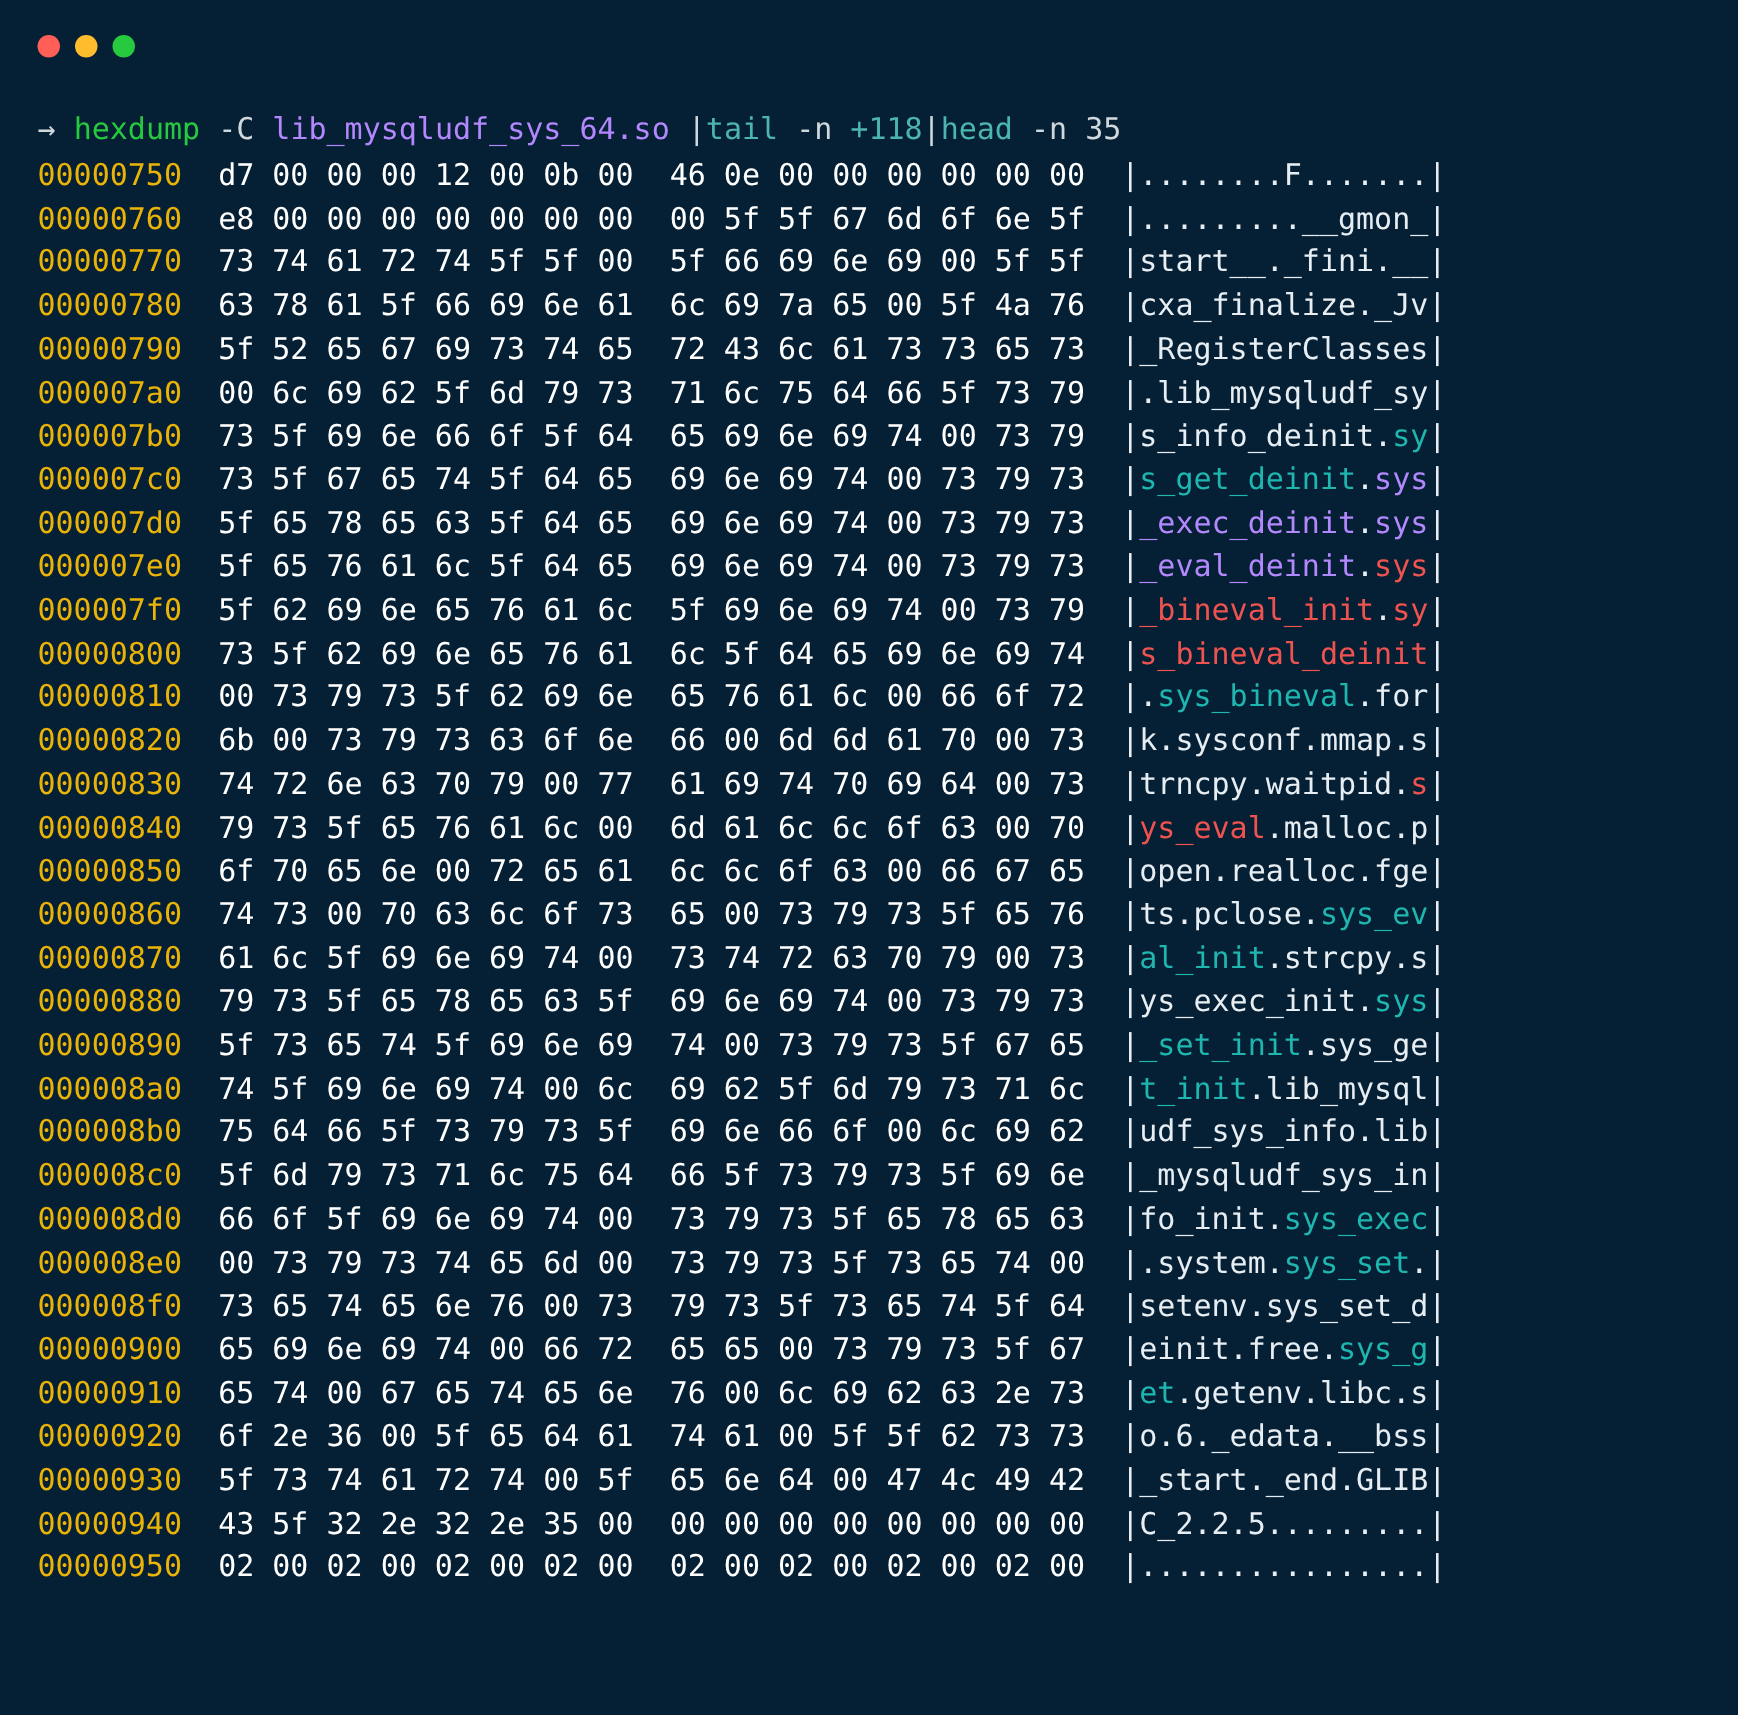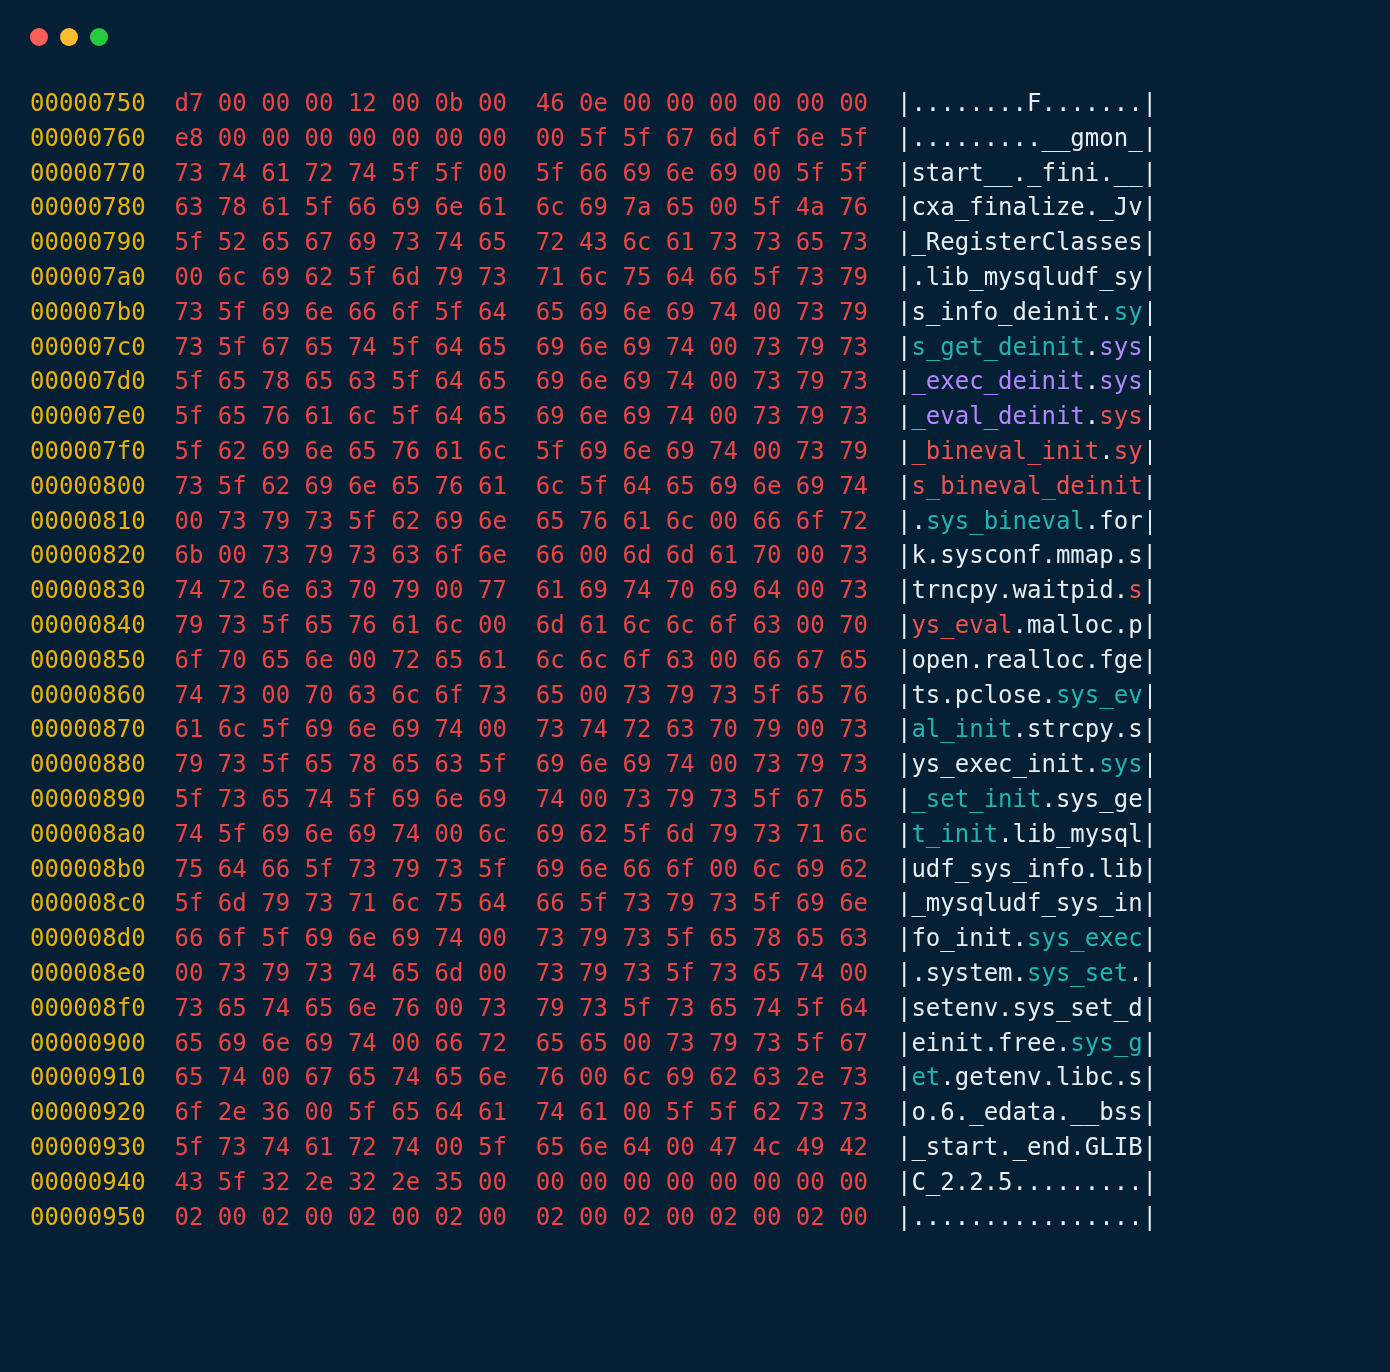--- a/index.html
+++ b/index.html
@@ -11,32 +11,33 @@
   .dot.green{background:#27c93f;}
   .cmd{white-space:pre;margin-bottom:2px;}
   .arrow{color:#cfd8dc;}
   .exe{color:#27c93f;}
   .opt{color:#cfd8dc;}
   .file{color:#b388ff;}
   .pipecmd{color:#4db6ac;}
   .num{color:#4db6ac;}
   .out{white-space:pre;}
   .addr{color:#eab308;}
-  .hex{color:#ef4444;text-align:center;}
+  .hex{color:#ffffff;text-align:center;}
   .asc{color:#e6edf3;}
   .sg{color:#1fb6b0;}  
   .sp{color:#b388ff;}  
   .sr{color:#ef5350;}  
 </style>
 </head>
 <body>
 <div class="window">
 
 <div class="traffic">
   <div class="dot red"></div>
   <div class="dot yellow"></div>
   <div class="dot green"></div>
 </div>
 
+<div class="cmd"><span class="arrow">→</span> <span class="exe">hexdump</span> <span class="opt">-C</span> <span class="file">lib_mysqludf_sys_64.so</span> <span class="opt">|</span><span class="pipecmd">tail</span> <span class="opt">-n</span> <span class="num">+118</span><span class="opt">|</span><span class="pipecmd">head</span> <span class="opt">-n</span> <span class="opt">35</span></div>
 
 <div id="output" class="out"><div><span class="addr">00000750</span>  <span class="hex">d7 00 00 00 12 00 0b 00  46 0e 00 00 00 00 00 00</span>  <span class="asc"><span>|........F.......|</span></span></div><div><span class="addr">00000760</span>  <span class="hex">e8 00 00 00 00 00 00 00  00 5f 5f 67 6d 6f 6e 5f</span>  <span class="asc"><span>|.........__gmon_|</span></span></div><div><span class="addr">00000770</span>  <span class="hex">73 74 61 72 74 5f 5f 00  5f 66 69 6e 69 00 5f 5f</span>  <span class="asc"><span>|start__._fini.__|</span></span></div><div><span class="addr">00000780</span>  <span class="hex">63 78 61 5f 66 69 6e 61  6c 69 7a 65 00 5f 4a 76</span>  <span class="asc"><span>|cxa_finalize._Jv|</span></span></div><div><span class="addr">00000790</span>  <span class="hex">5f 52 65 67 69 73 74 65  72 43 6c 61 73 73 65 73</span>  <span class="asc"><span>|_RegisterClasses|</span></span></div><div><span class="addr">000007a0</span>  <span class="hex">00 6c 69 62 5f 6d 79 73  71 6c 75 64 66 5f 73 79</span>  <span class="asc"><span>|.lib_mysqludf_sy|</span></span></div><div><span class="addr">000007b0</span>  <span class="hex">73 5f 69 6e 66 6f 5f 64  65 69 6e 69 74 00 73 79</span>  <span class="asc"><span>|s_info_deinit.</span><span class="sg">sy</span><span>|</span></span></div><div><span class="addr">000007c0</span>  <span class="hex">73 5f 67 65 74 5f 64 65  69 6e 69 74 00 73 79 73</span>  <span class="asc"><span>|</span><span class="sg">s_get_deinit</span><span>.</span><span class="sp">sys</span><span>|</span></span></div><div><span class="addr">000007d0</span>  <span class="hex">5f 65 78 65 63 5f 64 65  69 6e 69 74 00 73 79 73</span>  <span class="asc"><span>|</span><span class="sp">_exec_deinit</span><span>.</span><span class="sp">sys</span><span>|</span></span></div><div><span class="addr">000007e0</span>  <span class="hex">5f 65 76 61 6c 5f 64 65  69 6e 69 74 00 73 79 73</span>  <span class="asc"><span>|</span><span class="sp">_eval_deinit</span><span>.</span><span class="sr">sys</span><span>|</span></span></div><div><span class="addr">000007f0</span>  <span class="hex">5f 62 69 6e 65 76 61 6c  5f 69 6e 69 74 00 73 79</span>  <span class="asc"><span>|</span><span class="sr">_bineval_init</span><span>.</span><span class="sr">sy</span><span>|</span></span></div><div><span class="addr">00000800</span>  <span class="hex">73 5f 62 69 6e 65 76 61  6c 5f 64 65 69 6e 69 74</span>  <span class="asc"><span>|</span><span class="sr">s_bineval_deinit</span><span>|</span></span></div><div><span class="addr">00000810</span>  <span class="hex">00 73 79 73 5f 62 69 6e  65 76 61 6c 00 66 6f 72</span>  <span class="asc"><span>|.</span><span class="sg">sys_bineval</span><span>.for|</span></span></div><div><span class="addr">00000820</span>  <span class="hex">6b 00 73 79 73 63 6f 6e  66 00 6d 6d 61 70 00 73</span>  <span class="asc"><span>|k.sysconf.mmap.s|</span></span></div><div><span class="addr">00000830</span>  <span class="hex">74 72 6e 63 70 79 00 77  61 69 74 70 69 64 00 73</span>  <span class="asc"><span>|trncpy.waitpid.</span><span class="sr">s</span><span>|</span></span></div><div><span class="addr">00000840</span>  <span class="hex">79 73 5f 65 76 61 6c 00  6d 61 6c 6c 6f 63 00 70</span>  <span class="asc"><span>|</span><span class="sr">ys_eval</span><span>.malloc.p|</span></span></div><div><span class="addr">00000850</span>  <span class="hex">6f 70 65 6e 00 72 65 61  6c 6c 6f 63 00 66 67 65</span>  <span class="asc"><span>|open.realloc.fge|</span></span></div><div><span class="addr">00000860</span>  <span class="hex">74 73 00 70 63 6c 6f 73  65 00 73 79 73 5f 65 76</span>  <span class="asc"><span>|ts.pclose.</span><span class="sg">sys_ev</span><span>|</span></span></div><div><span class="addr">00000870</span>  <span class="hex">61 6c 5f 69 6e 69 74 00  73 74 72 63 70 79 00 73</span>  <span class="asc"><span>|</span><span class="sg">al_init</span><span>.strcpy.s|</span></span></div><div><span class="addr">00000880</span>  <span class="hex">79 73 5f 65 78 65 63 5f  69 6e 69 74 00 73 79 73</span>  <span class="asc"><span>|ys_exec_init.</span><span class="sg">sys</span><span>|</span></span></div><div><span class="addr">00000890</span>  <span class="hex">5f 73 65 74 5f 69 6e 69  74 00 73 79 73 5f 67 65</span>  <span class="asc"><span>|</span><span class="sg">_set_init</span><span>.sys_ge|</span></span></div><div><span class="addr">000008a0</span>  <span class="hex">74 5f 69 6e 69 74 00 6c  69 62 5f 6d 79 73 71 6c</span>  <span class="asc"><span>|</span><span class="sg">t_init</span><span>.lib_mysql|</span></span></div><div><span class="addr">000008b0</span>  <span class="hex">75 64 66 5f 73 79 73 5f  69 6e 66 6f 00 6c 69 62</span>  <span class="asc"><span>|udf_sys_info.lib|</span></span></div><div><span class="addr">000008c0</span>  <span class="hex">5f 6d 79 73 71 6c 75 64  66 5f 73 79 73 5f 69 6e</span>  <span class="asc"><span>|_mysqludf_sys_in|</span></span></div><div><span class="addr">000008d0</span>  <span class="hex">66 6f 5f 69 6e 69 74 00  73 79 73 5f 65 78 65 63</span>  <span class="asc"><span>|fo_init.</span><span class="sg">sys_exec</span><span>|</span></span></div><div><span class="addr">000008e0</span>  <span class="hex">00 73 79 73 74 65 6d 00  73 79 73 5f 73 65 74 00</span>  <span class="asc"><span>|.system.</span><span class="sg">sys_set</span><span>.|</span></span></div><div><span class="addr">000008f0</span>  <span class="hex">73 65 74 65 6e 76 00 73  79 73 5f 73 65 74 5f 64</span>  <span class="asc"><span>|setenv.sys_set_d|</span></span></div><div><span class="addr">00000900</span>  <span class="hex">65 69 6e 69 74 00 66 72  65 65 00 73 79 73 5f 67</span>  <span class="asc"><span>|einit.free.</span><span class="sg">sys_g</span><span>|</span></span></div><div><span class="addr">00000910</span>  <span class="hex">65 74 00 67 65 74 65 6e  76 00 6c 69 62 63 2e 73</span>  <span class="asc"><span>|</span><span class="sg">et</span><span>.getenv.libc.s|</span></span></div><div><span class="addr">00000920</span>  <span class="hex">6f 2e 36 00 5f 65 64 61  74 61 00 5f 5f 62 73 73</span>  <span class="asc"><span>|o.6._edata.__bss|</span></span></div><div><span class="addr">00000930</span>  <span class="hex">5f 73 74 61 72 74 00 5f  65 6e 64 00 47 4c 49 42</span>  <span class="asc"><span>|_start._end.GLIB|</span></span></div><div><span class="addr">00000940</span>  <span class="hex">43 5f 32 2e 32 2e 35 00  00 00 00 00 00 00 00 00</span>  <span class="asc"><span>|C_2.2.5.........|</span></span></div><div><span class="addr">00000950</span>  <span class="hex">02 00 02 00 02 00 02 00  02 00 02 00 02 00 02 00</span>  <span class="asc"><span>|................|</span></span></div></div>
 
 </div>
 
 </body></html>

